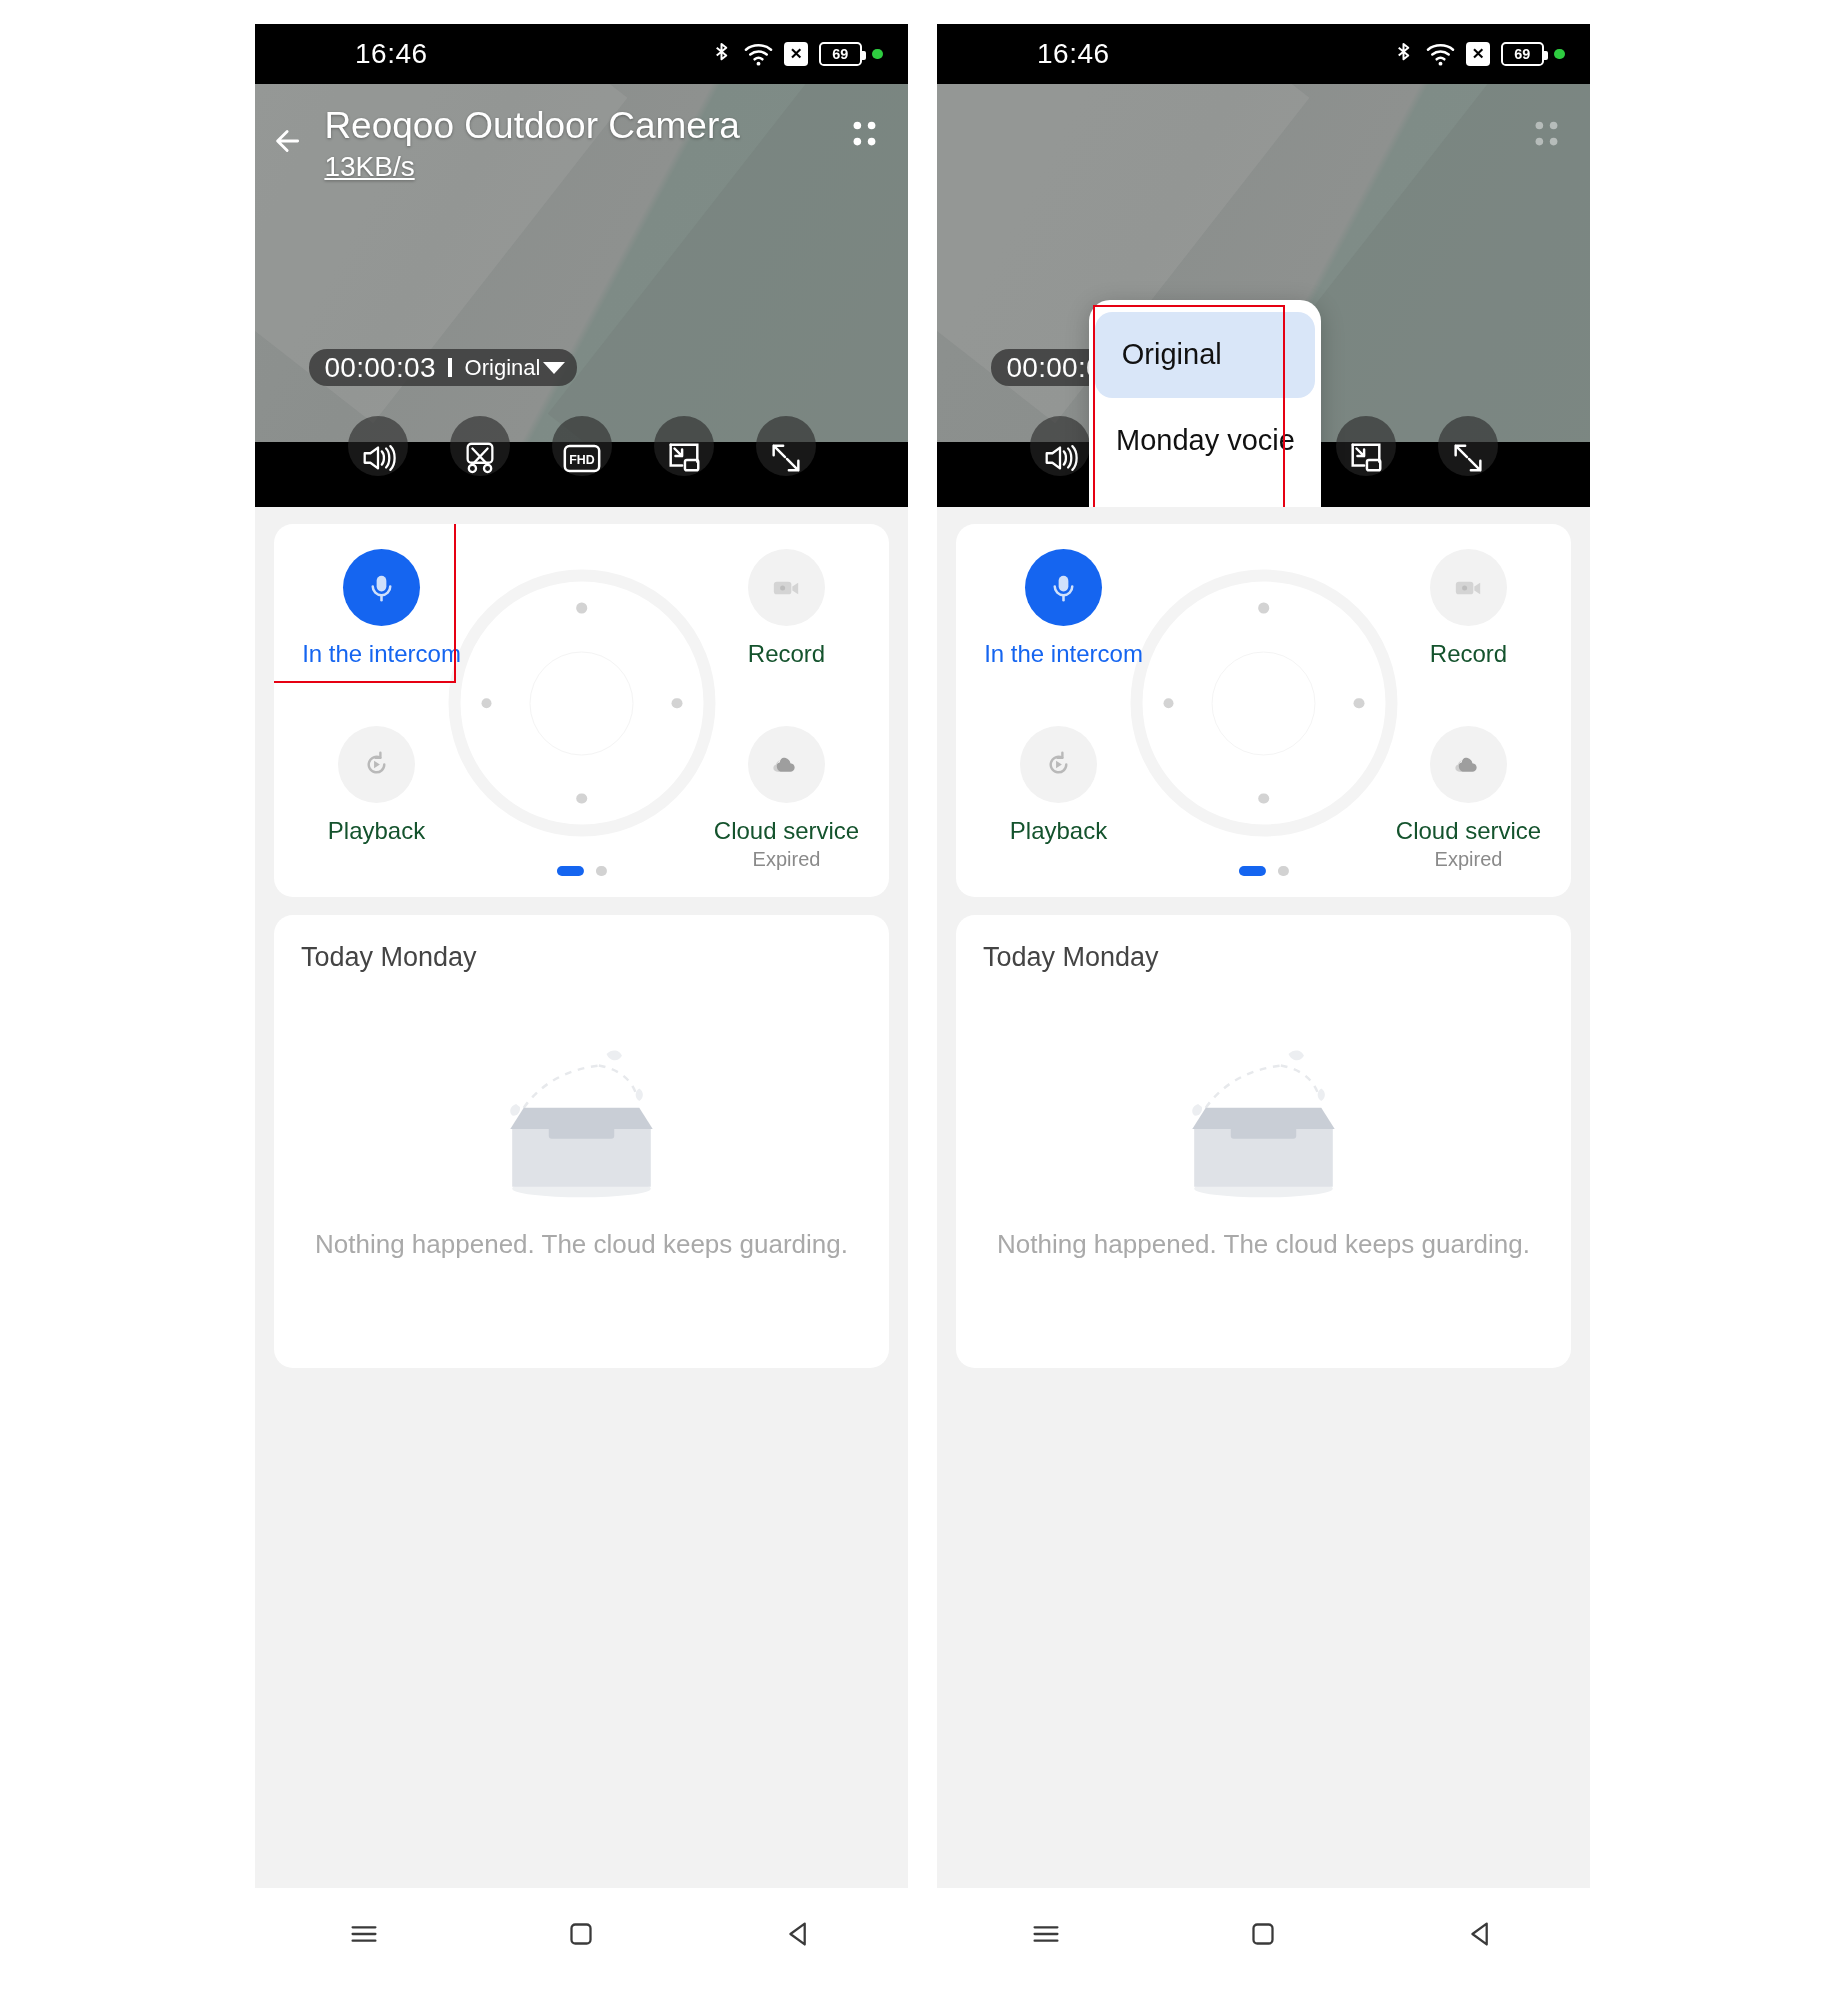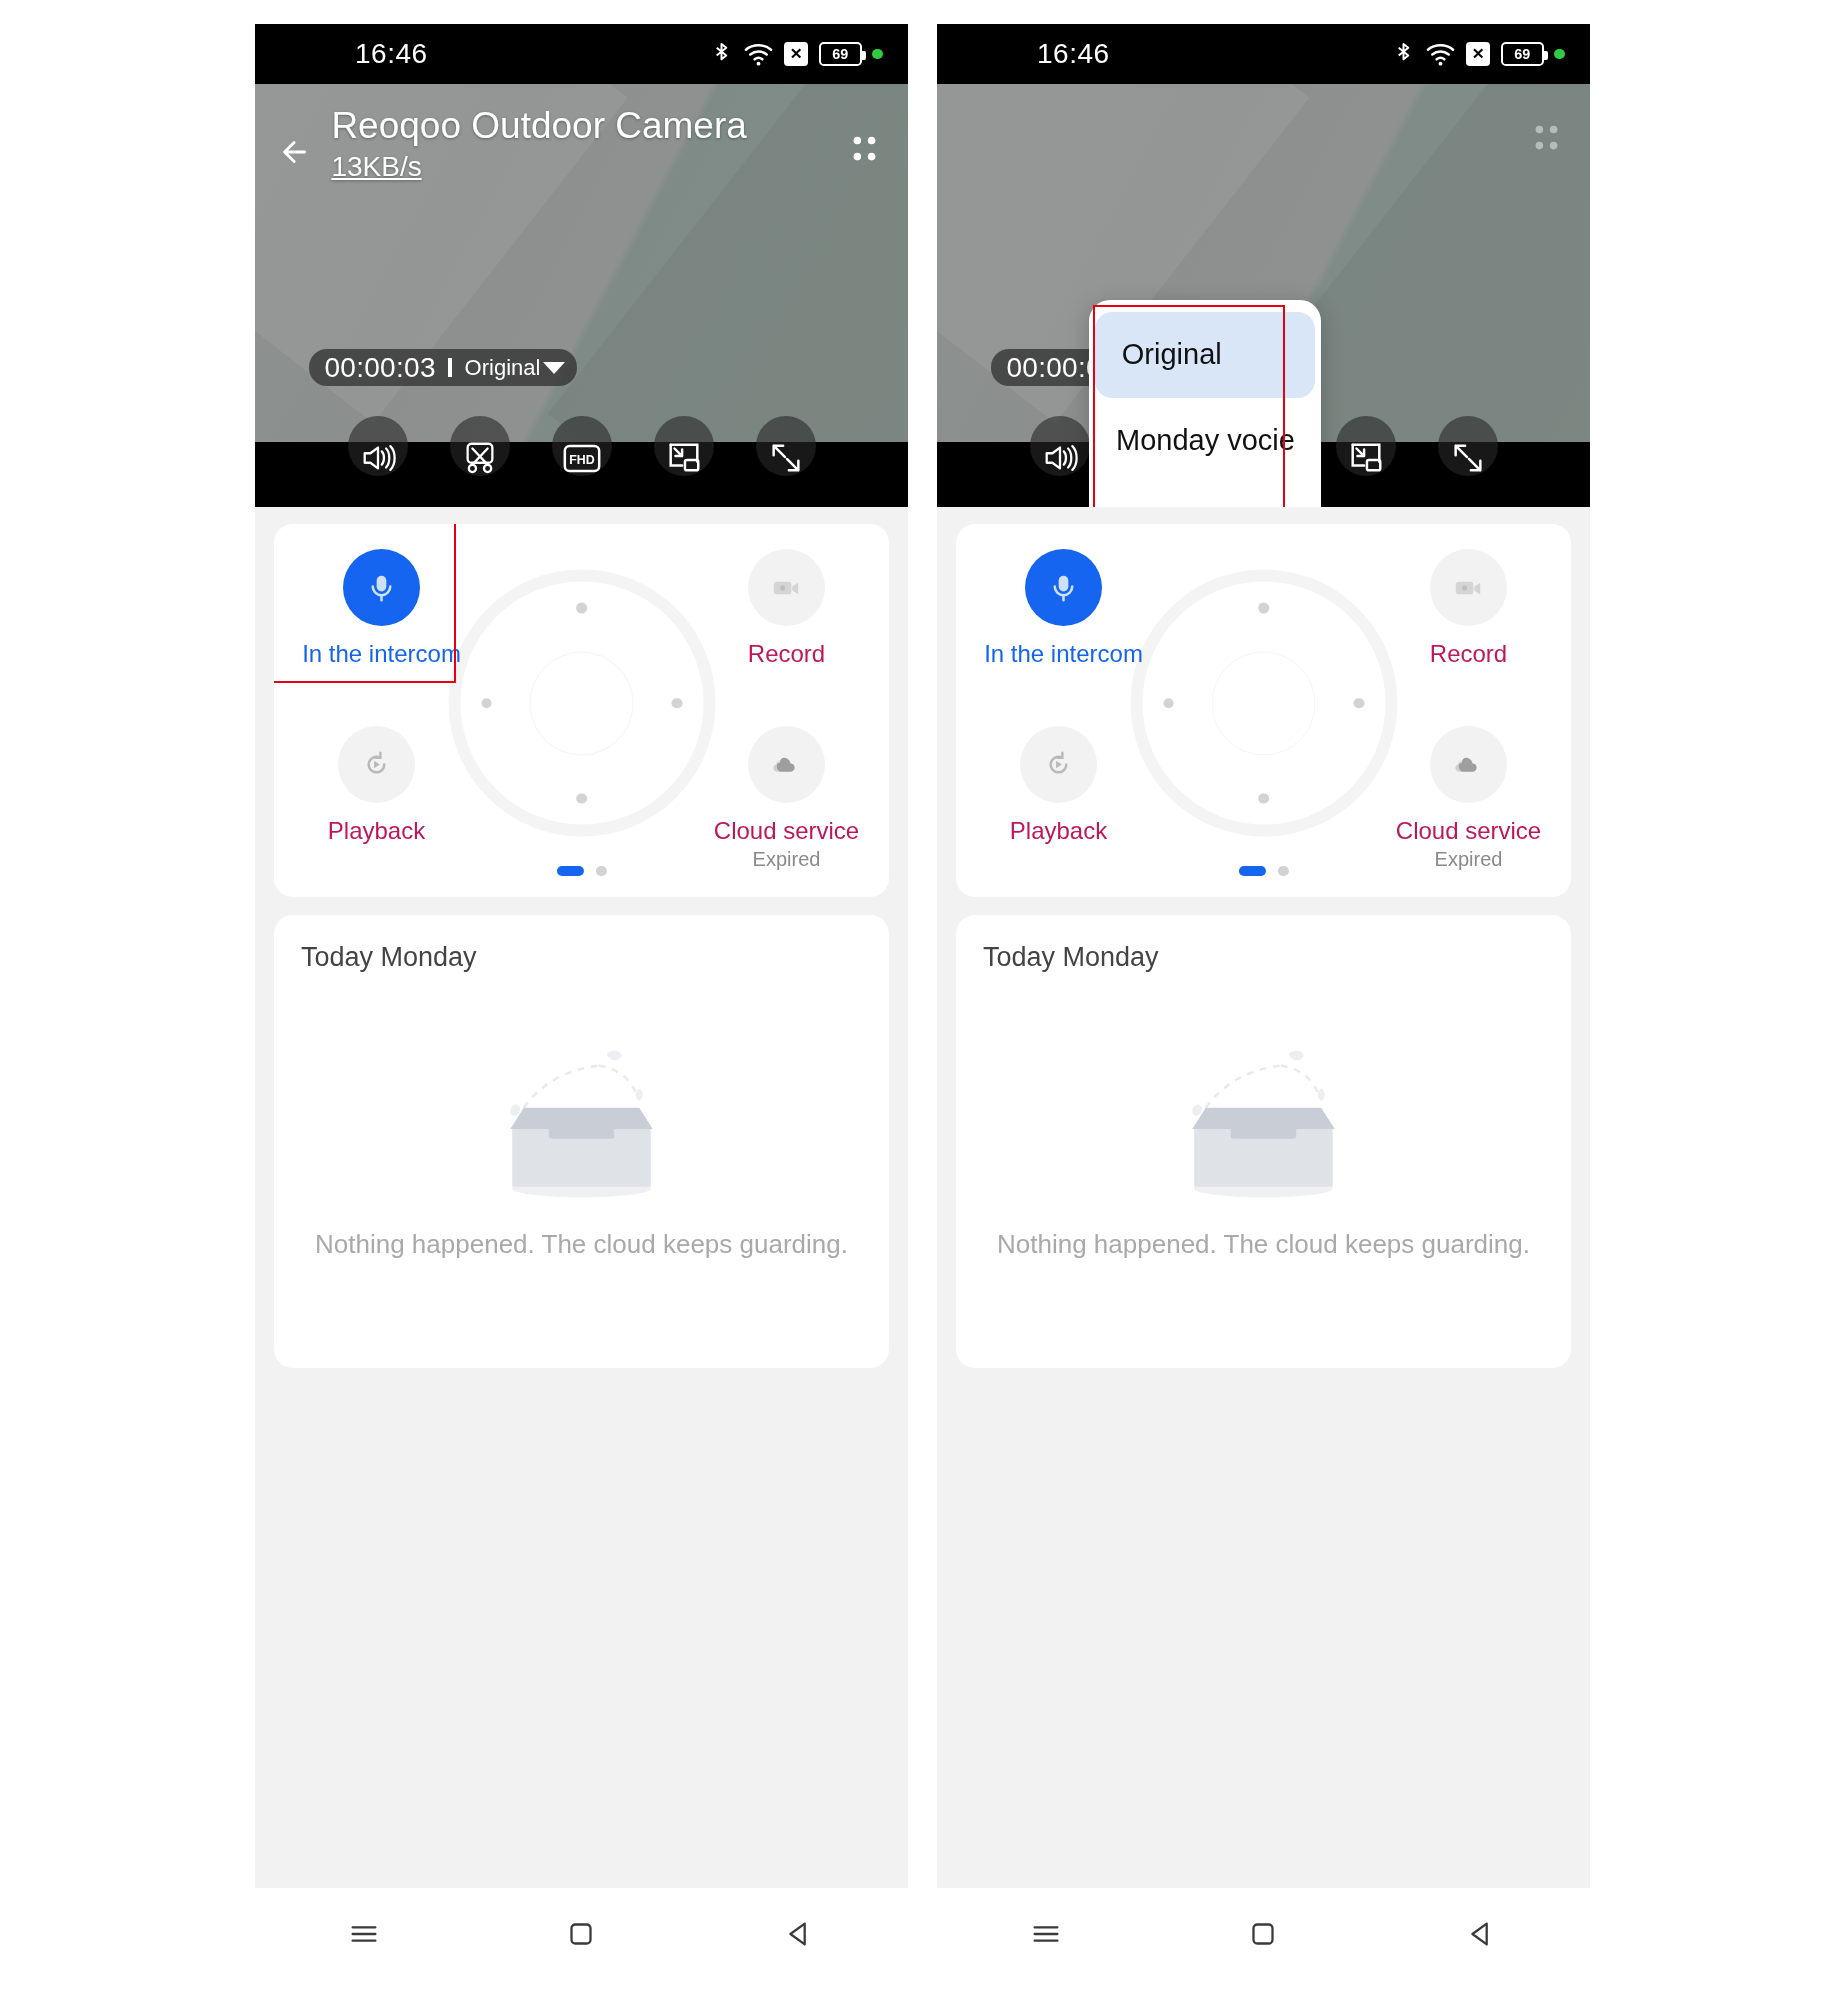--- a/index.html
+++ b/index.html
@@ -101,22 +101,22 @@
     background: #757f7b;
     transform: rotate(38deg);
     opacity: .5;
   }
   .video.alt {
     background: linear-gradient(118deg,#8d918f 0%, #8b8f8d 34%, #8e918f 55%, #7f8c87 56%, #828e89 100%);
   }
   .topbar {
     position: relative;
     display: flex;
-    align-items: center;
-    padding: 21px 25px 0 21px;
+    align-items: flex-start;
+    padding: 21px 25px 0 14px;
     z-index: 5;
   }
   .back-arrow { width: 42px; height: 42px; margin-top: 15.4px; flex: 0 0 auto; }
   .titlewrap { margin-left: 13.4px; }
   .cam-title {
     color: #fff; font-size: 37px; font-weight: 400;
     text-shadow: 0 1px 2.9px rgba(0,0,0,.35);
     line-height: 1.15;
   }
   .cam-rate {
@@ -261,21 +261,21 @@
   .q-bl { left: 21px;  top: 202px; }
   .q-br { right: 21px; top: 202px; }
 
   .qbtn {
     width: 77px; height: 77px; border-radius: 50%;
     background: #f2f2f2;
     margin: 0 auto;
     display: flex; align-items: center; justify-content: center;
   }
   .qbtn.active { background: #1565f0; }
-  .qlabel { margin-top: 13.4px; font-size: 24px; color: #be185d; }
+  .qlabel { margin-top: 13.4px; font-size: 24px; color: #14532d; }
   .qlabel.blue { color: #1565f0; }
   .qsub { font-size: 20px; color: #8a8a8a; margin-top: 3.8px; }
 
   .intercom-redbox {
     position: absolute;
     left: -1.9px; top: -1.9px;
     width: 184px; height: 161px;
     border: 2.9px solid #e60012;
     z-index: 20;
     pointer-events: none;

